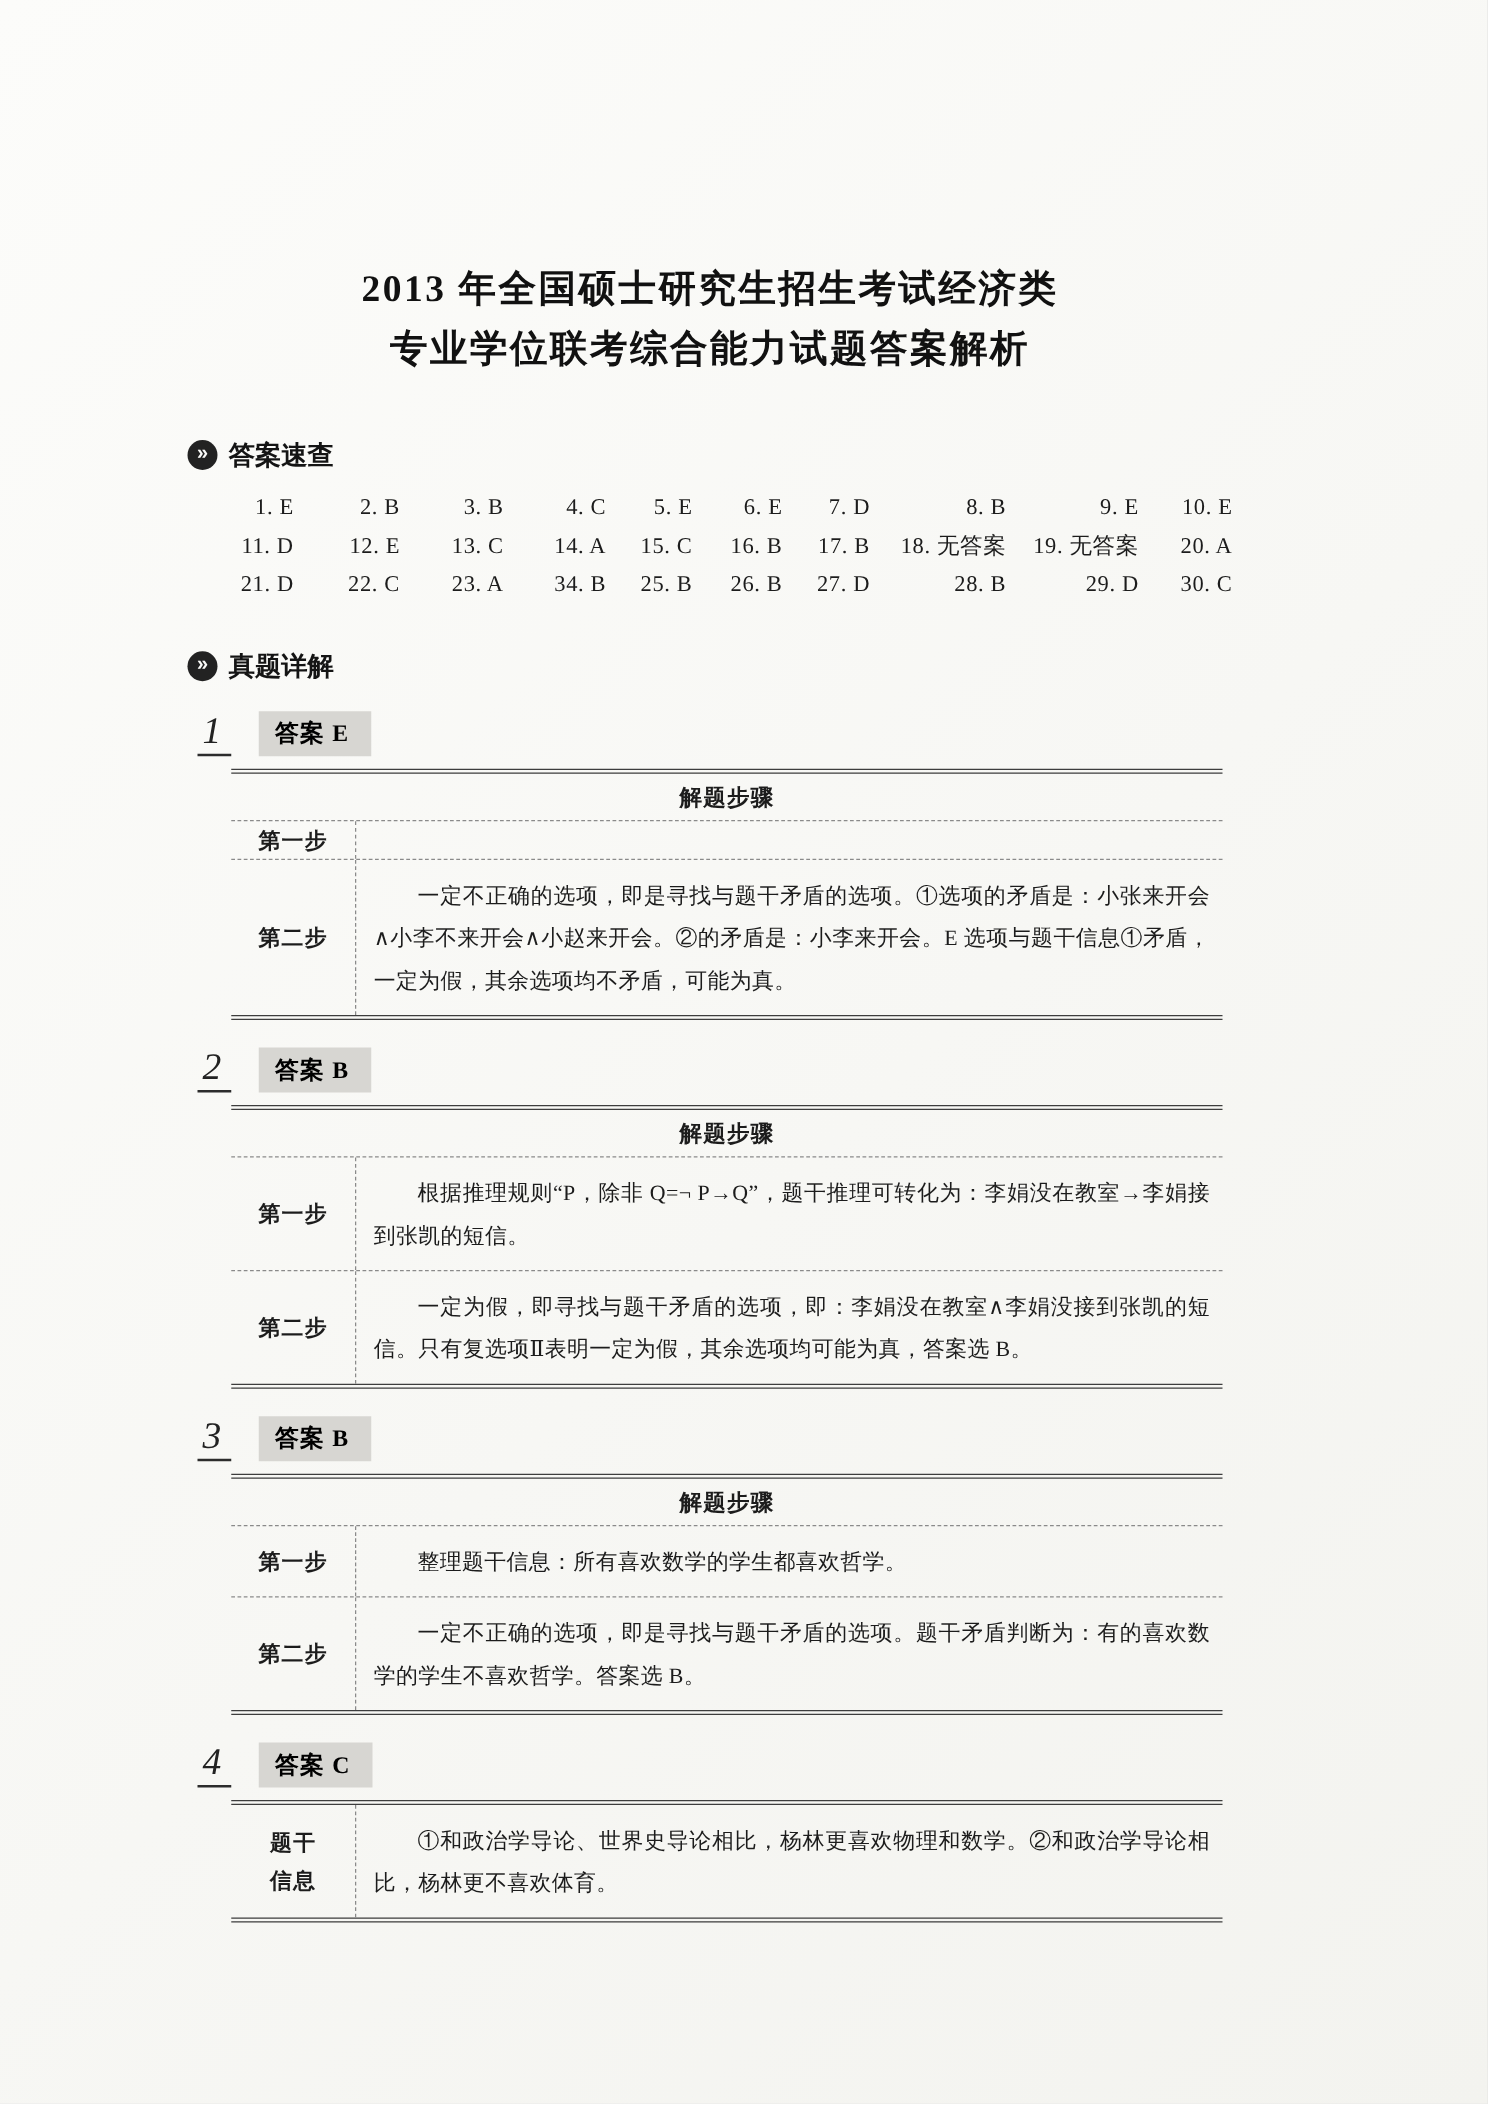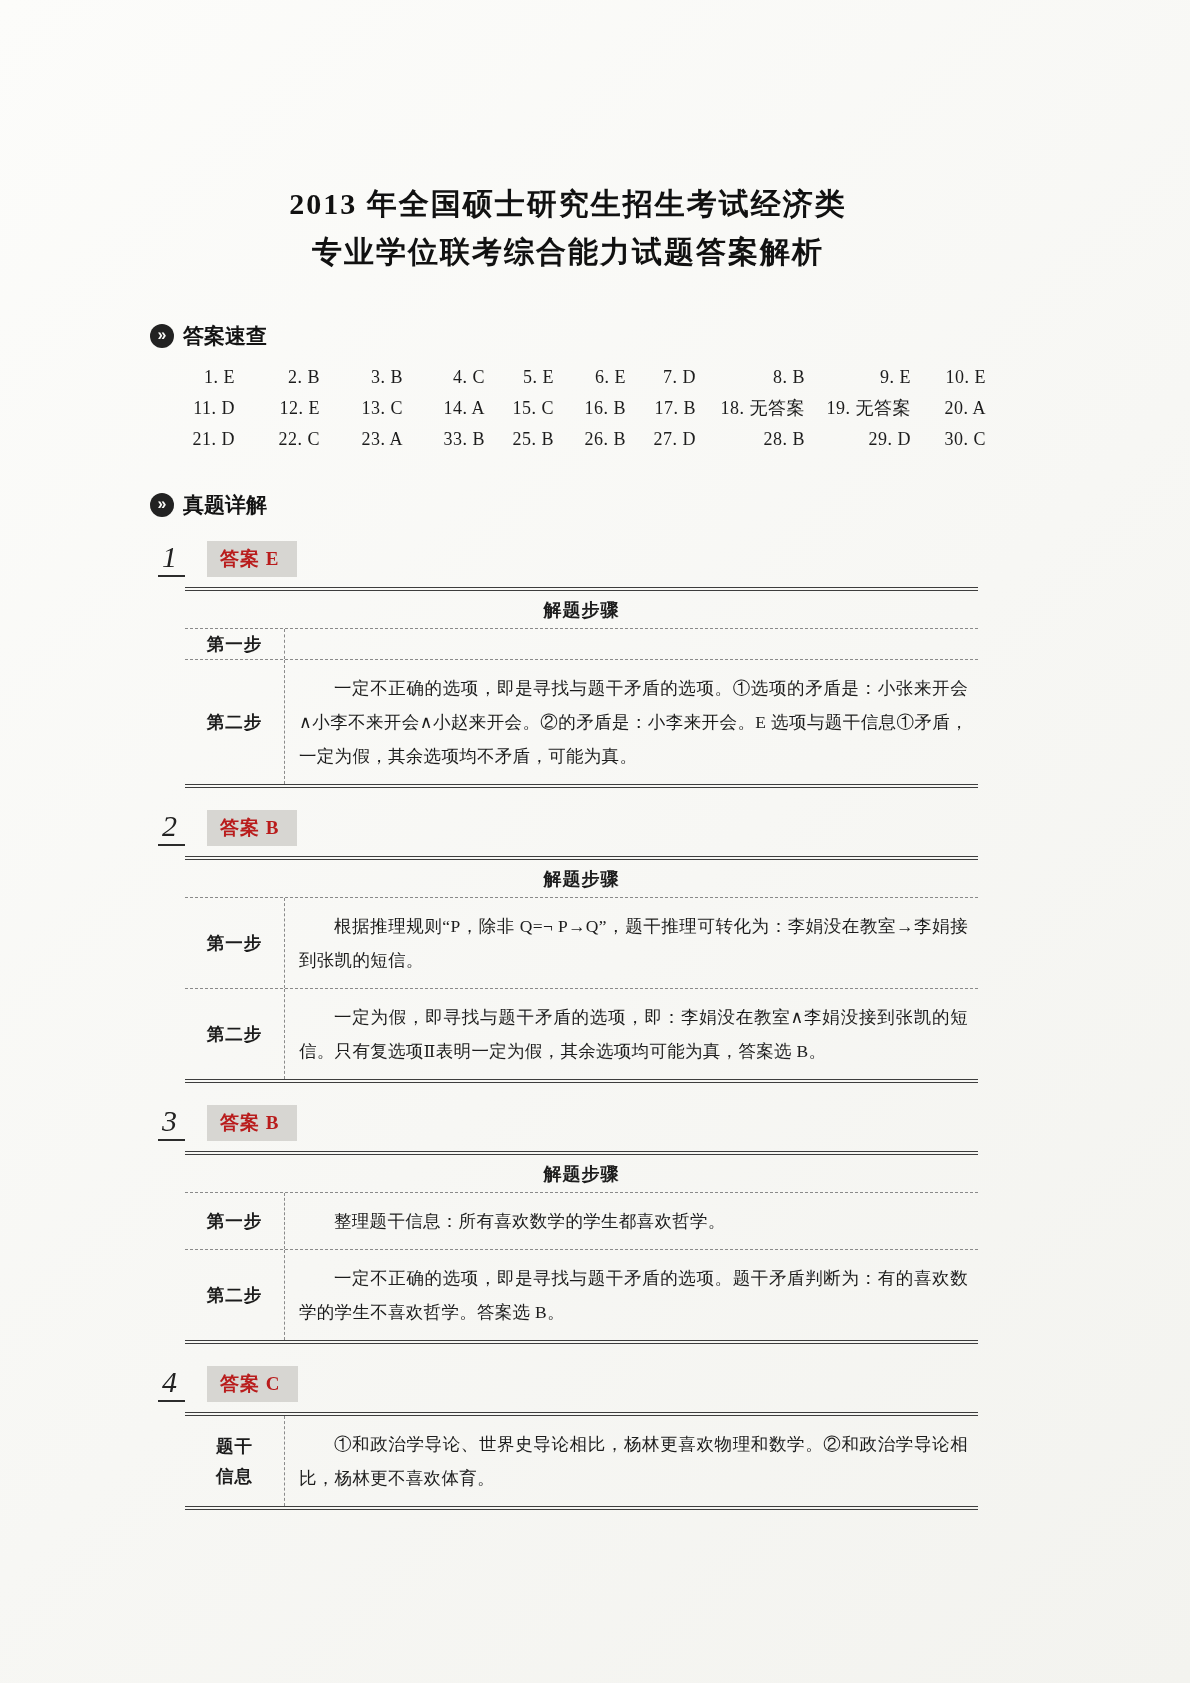--- a/index.html
+++ b/index.html
@@ -9,21 +9,21 @@
     height: 1683px;
     background: linear-gradient(135deg, #fcfcfa 0%, #f7f7f4 55%, #f3f3ef 100%);
     position: relative;
     overflow: hidden;
     font-family: "Liberation Serif", "DejaVu Serif", serif;
     color: #1c1c1c;
   }
   .content {
     position: absolute;
     left: 150px;
-    top: 180px;
+    top: 208px;
     width: 836px;
   }
 
   
   .doc-title { text-align: center; font-weight: 700; font-size: 30px; letter-spacing: 2px; line-height: 48px; color: #111; }
 
   
   .section-heading { display: flex; align-items: center; gap: 9px; font-weight: 700; font-size: 21px; color: #141414; font-family: "Liberation Sans", "DejaVu Sans", sans-serif; }
   .marker-icon {
     width: 24px; height: 24px; border-radius: 50%;
@@ -58,21 +58,21 @@
     padding: 0 8px 3px 4px;
     border-bottom: 2px solid #2c2c2c;
     color: #222;
   }
   .answer-badge {
     background: #d7d6d2;
     font-weight: 700;
     font-size: 19px;
     padding: 5px 18px 5px 13px;
     letter-spacing: 1px;
-    color: #b91c1c;
+    color: #000000;
   }
 
   
   .step-table {
     margin-left: 35px;
     width: 793px;
     border-top: 4px double #3d3d3d;
     border-bottom: 4px double #3d3d3d;
     font-size: 17.5px;
   }
@@ -142,21 +142,21 @@
         <span class="qa-cell">14. A</span>
         <span class="qa-cell">15. C</span>
         <span class="qa-cell">16. B</span>
         <span class="qa-cell">17. B</span>
         <span class="qa-cell">18. 无答案</span>
         <span class="qa-cell">19. 无答案</span>
         <span class="qa-cell">20. A</span>
         <span class="qa-cell">21. D</span>
         <span class="qa-cell">22. C</span>
         <span class="qa-cell">23. A</span>
-        <span class="qa-cell">33. B</span>
+        <span class="qa-cell">34. B</span>
         <span class="qa-cell">25. B</span>
         <span class="qa-cell">26. B</span>
         <span class="qa-cell">27. D</span>
         <span class="qa-cell">28. B</span>
         <span class="qa-cell">29. D</span>
         <span class="qa-cell">30. C</span>
       </div>
     </div>
 
     <div class="detail-block">

